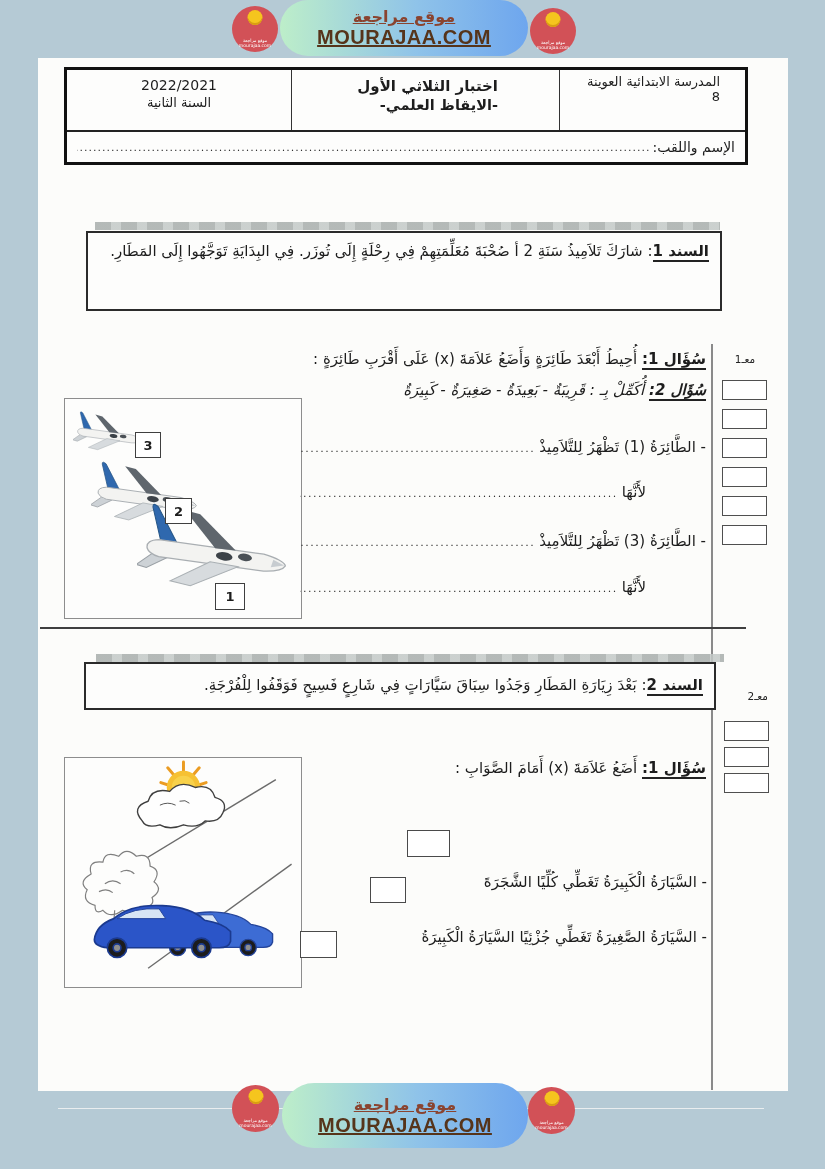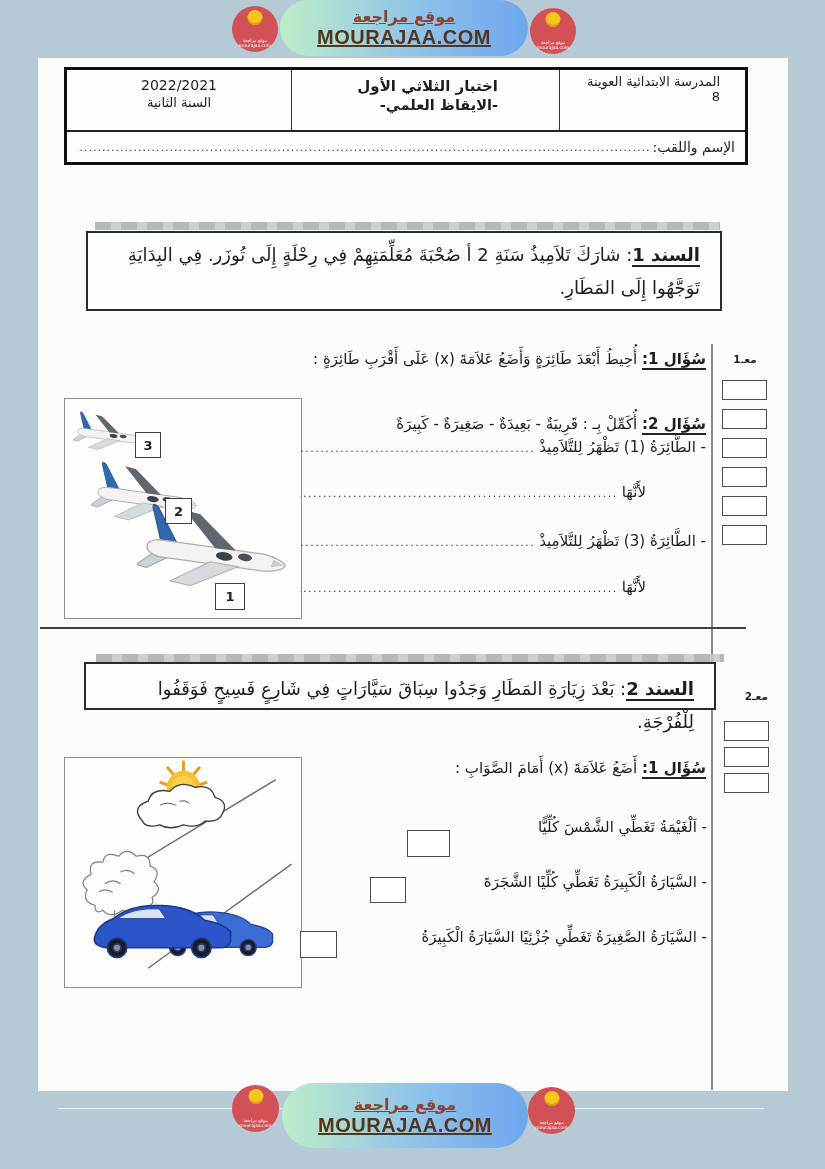--- a/index.html
+++ b/index.html
@@ -32,40 +32,40 @@
   .hcell.year .l1{font-size:14px;margin-top:3px;}
   .hcell.year .l2{font-size:13px;margin-top:2px;}
   .nrow{height:30px;direction:rtl;display:flex;align-items:center;padding:0 10px;font-size:14px;}
   .ndots{flex:1;overflow:hidden;white-space:nowrap;font-size:11px;letter-spacing:1px;color:#333;margin-right:2px;}
 
   
   .strip{position:absolute;height:8px;background:repeating-linear-gradient(90deg,#a8aeac 0 16px,#c3c9c7 16px 26px);opacity:.85;}
 
   
   .sanad{position:absolute;border:2px solid #2b2b2b;background:#fdfdfc;direction:rtl;text-align:right;
-         box-sizing:border-box;padding:5px 20px;font-size:18px;line-height:1.85;}
+         box-sizing:border-box;padding:5px 11px;font-size:15px;line-height:1.85;}
   .slabel{font-weight:bold;border-bottom:2px solid #222;}
 
   
   .qline{position:absolute;direction:rtl;text-align:right;font-size:15px;white-space:nowrap;}
   .qlabel{font-weight:bold;border-bottom:2px solid #222;}
 
   
   .figbox{position:absolute;border:1.5px solid #8d8d8d;background:#fdfdfc;box-sizing:border-box;}
   .plabel{position:absolute;border:1.6px solid #3f3f3f;background:#fff;display:flex;align-items:center;
           justify-content:center;font-size:13px;font-weight:bold;box-sizing:border-box;}
 
   
   .stline{position:absolute;direction:rtl;display:flex;align-items:baseline;font-size:15px;}
   .sttext{white-space:nowrap;}
   .stdots{flex:1;overflow:hidden;white-space:nowrap;font-size:11px;letter-spacing:1.5px;color:#333;margin:0 4px;}
 
   
   .vline{position:absolute;width:1.5px;background:#8a8a8a;}
-  .mlabel{position:absolute;font-size:10.5px;direction:rtl;color:#222;font-weight:bold;}
+  .mlabel{position:absolute;font-size:10.5px;direction:rtl;color:#222;}
   .sboxcol{position:absolute;display:flex;flex-direction:column;}
   .sbox{width:45px;height:20px;border:1.6px solid #4f4f4f;background:#fff;box-sizing:border-box;}
 
   .divider{position:absolute;background:#3f3f3f;}
   .checkbox{position:absolute;border:1.6px solid #4a4a4a;background:#fff;box-sizing:border-box;}
   .faintline{position:absolute;height:1px;background:#e9edef;}
 </style>
 </head>
 <body>
 
@@ -132,21 +132,21 @@
   <div class="strip" style="left:95px;top:222px;width:625px;"></div>
   <div class="sanad" style="left:86px;top:231px;width:636px;height:80px;">
     <span class="slabel">السند 1</span><span>: شارَكَ تَلاَمِيذُ سَنَةِ 2 أ صُحْبَةَ مُعَلِّمَتِهِمْ فِي رِحْلَةٍ إِلَى تُوزَر. فِي البِدَايَةِ تَوَجَّهُوا إِلَى المَطَارِ.</span>
   </div>
 
   <div class="qline" style="left:240px;top:350px;width:466px;">
     <span class="qlabel">سُؤَال 1:</span>
     <span>أُحِيطُ أَبْعَدَ طَائِرَةٍ وَأَضَعُ عَلاَمَةَ (x) عَلَى أَقْرَبِ طَائِرَةٍ :</span>
   </div>
 
-  <div class="qline" style="left:330px;top:415px;width:376px;">
+  <div class="qline" style="left:330px;top:381px;width:376px;font-style:italic;">
     <span class="qlabel">سُؤَال 2:</span>
     <span>أُكَمِّلْ بِـ : قَرِيبَةٌ - بَعِيدَةٌ - صَغِيرَةٌ - كَبِيرَةٌ</span>
   </div>
 
   <div class="figbox" style="left:64px;top:398px;width:238px;height:221px;">
     <svg style="position:absolute;left:8px;top:12px;width:72px;height:46px;" viewBox="0 0 120 76">
         <use href="#plane"></use>
       </svg>
     <svg style="position:absolute;left:26px;top:62px;width:110px;height:70px;" viewBox="0 0 120 76">
         <use href="#plane"></use>
@@ -229,23 +229,20 @@
         <path d="M104 10 l6 7 M120 4 l0 9 M136 10 l-6 7 M97 25 l9 3 M143 25 l-9 3" stroke="#eb9c22" stroke-width="3" stroke-linecap="round"></path>
         <circle cx="120" cy="30" r="17" fill="#f6c133"></circle>
         <circle cx="120" cy="30" r="12" fill="#f8d14a"></circle>
       </g>
 
       <path d="M78 64 Q66 50 84 44 Q88 30 106 34 Q116 22 132 30 Q148 26 152 40 Q166 44 160 56 Q156 66 142 64 Q134 72 120 68 Q106 74 96 68 Q82 72 78 64 Z" fill="#fefefe" stroke="#3f3f3f" stroke-width="1.4"></path>
       <path d="M96 48 Q104 44 112 48 M116 44 Q122 42 126 46" stroke="#555" stroke-width="1" fill="none"></path>
     </svg>
   </div>
 
-  <div class="stline" style="left:455px;top:818px;width:252px;">
-    <span class="sttext">- اَلْغَيْمَةُ تَغَطِّي الشَّمْسَ كُلِّيًّا</span>
-  </div>
   <div class="checkbox" style="left:407px;top:830px;width:43px;height:27px;"></div>
 
   <div class="stline" style="left:412px;top:873px;width:295px;">
     <span class="sttext">- السَّيَارَةُ الْكَبِيرَةُ تَغَطِّي كُلِّيًا الشَّجَرَةَ</span>
   </div>
   <div class="checkbox" style="left:370px;top:877px;width:36px;height:26px;"></div>
 
   <div class="stline" style="left:342px;top:928px;width:365px;">
     <span class="sttext">- السَّيَارَةُ الصَّغِيرَةُ تَغَطِّي جُزْئِيًا السَّيَارَةُ الْكَبِيرَةُ</span>
   </div>

